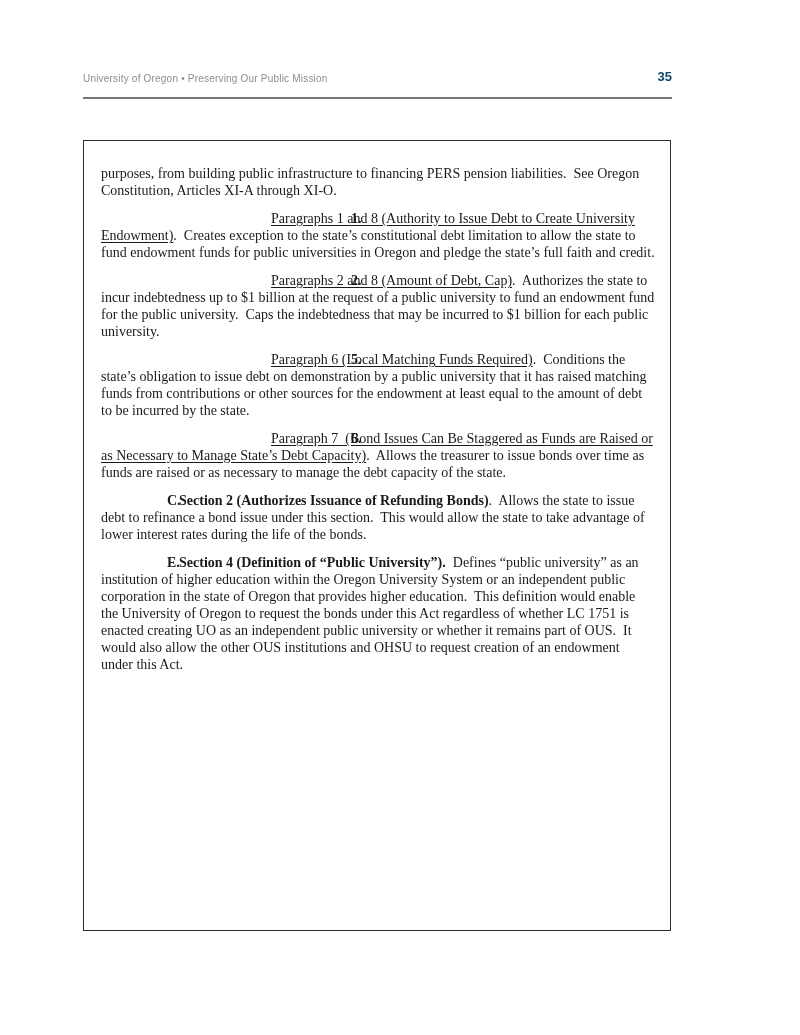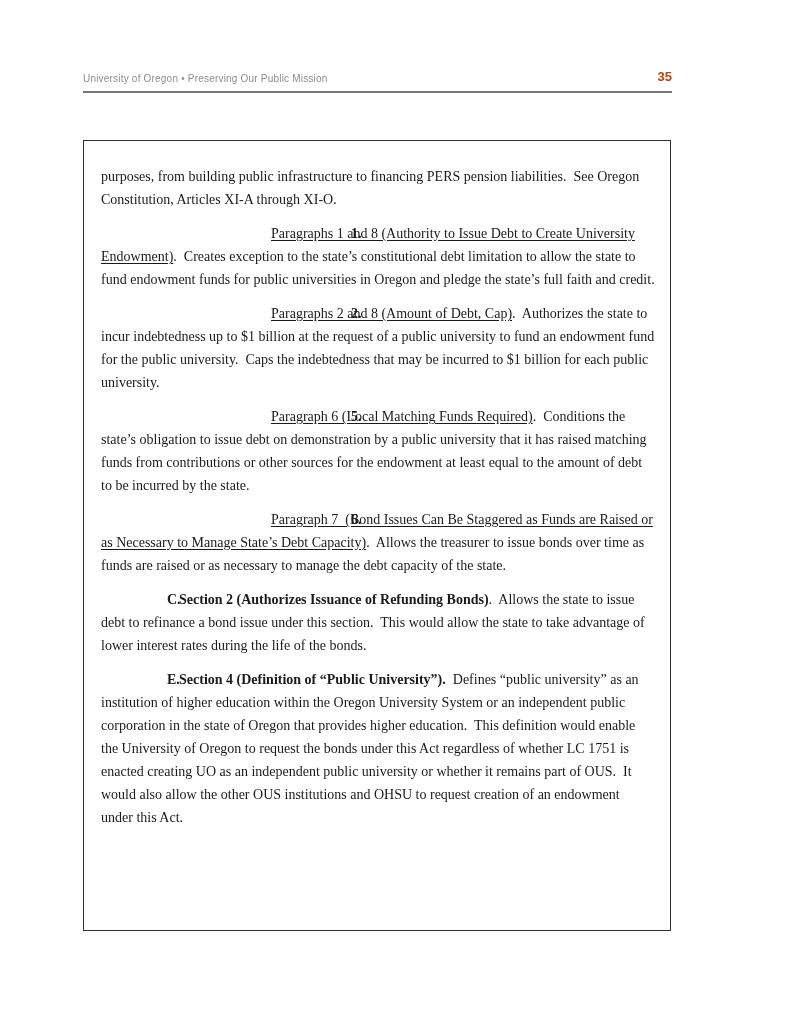--- a/index.html
+++ b/index.html
@@ -13,46 +13,46 @@
   }
   .header {
     position: absolute;
     left: 83px;
     top: 69px;
     width: 589px;
     display: flex;
     justify-content: space-between;
     align-items: flex-end;
     border-bottom: 2px solid #767676;
-    padding-bottom: 7px;
+    padding-bottom: 13px;
   }
   .header-left {
     font-family: "Liberation Sans", sans-serif;
     font-size: 10px;
     color: #8d8d8d;
     letter-spacing: 0.2px;
   }
   .header-page {
     font-family: "Liberation Sans", sans-serif;
     font-size: 13px;
     font-weight: bold;
-    color: #c2410c;
+    color: #0c4a6e;
   }
   .content-box {
     position: absolute;
     left: 83px;
     top: 140px;
     width: 588px;
     height: 791px;
     box-sizing: border-box;
     border: 1.5px solid #2e2e2e;
     padding: 24px 15px 0 17px;
     font-family: "Liberation Serif", "DejaVu Serif", serif;
     font-size: 14px;
-    line-height: 23px;
+    line-height: 17px;
     color: #1a1a1a;
     text-align: left;
   }
   p.para { margin: 0 0 11px 0; }
   p.plain { text-indent: 0; }
   p.sect  { text-indent: 33px; }
   p.numd  { text-indent: 125px; }
   .lbl {
     display: inline-block;
     width: 45px;

